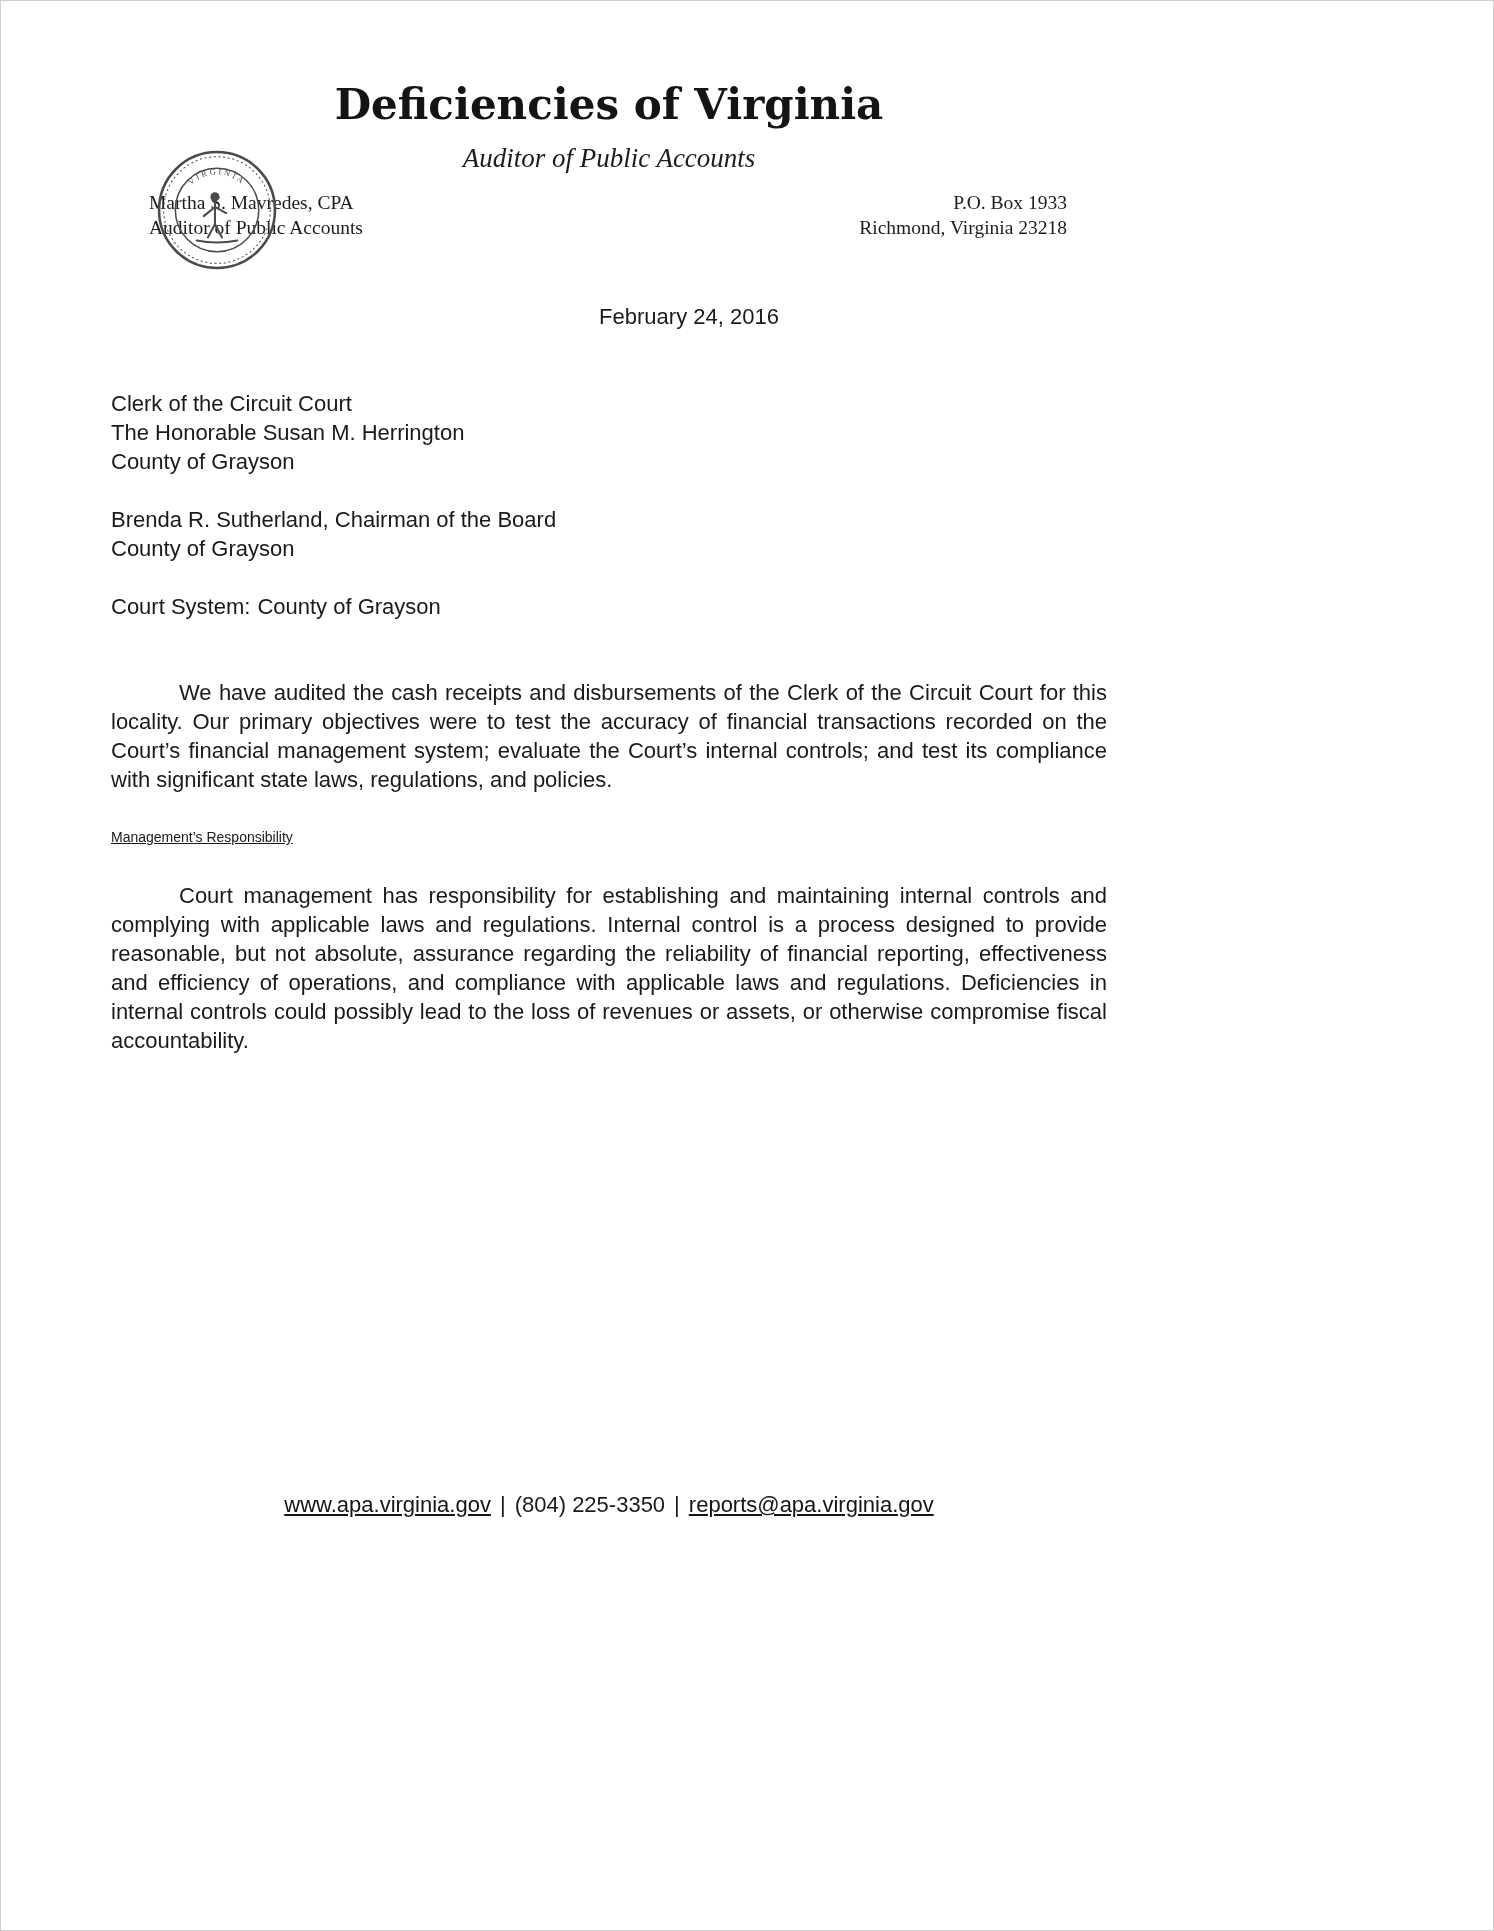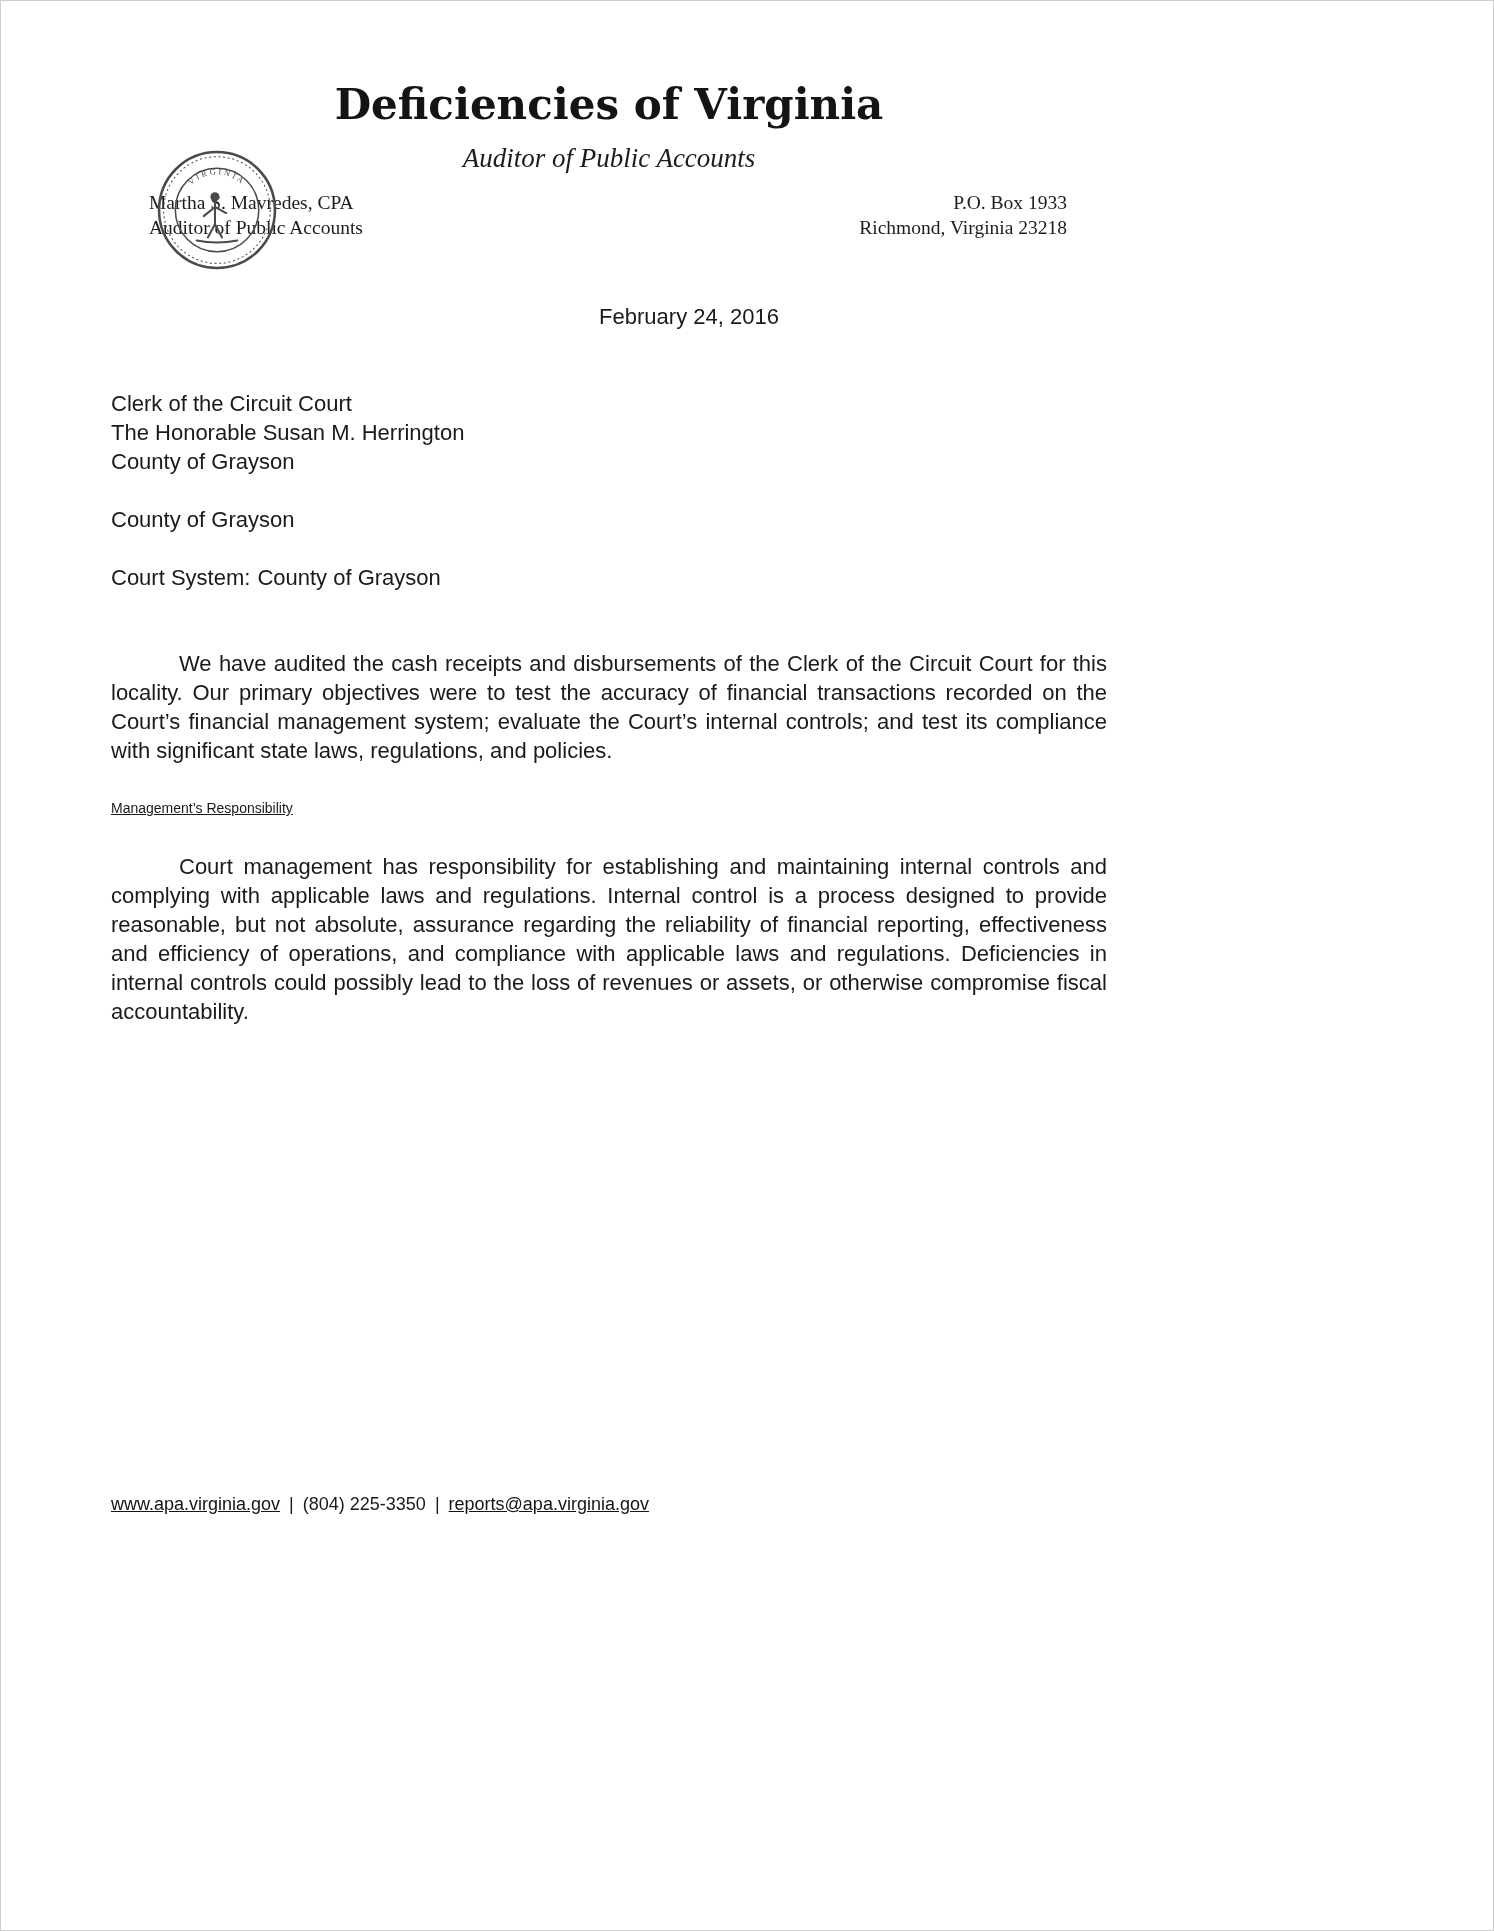--- a/index.html
+++ b/index.html
@@ -86,21 +86,22 @@
     font-weight: 400;
     text-decoration: underline;
     line-height: 29px;
   }
   
   .page-footer {
     position: absolute;
     left: 110px;
     width: 996px;
     top: 1489px;
-    font-size: 18px;
+    text-align: center;
+    font-size: 22px;
     line-height: 29px;
   }
   .page-footer a {
     color: #151515;
     text-decoration: underline;
     cursor: pointer;
   }
   .footer-sep { margin: 0 9px; }
 </style>
 </head>
@@ -149,20 +150,21 @@
     <main class="letter-body">
       <div class="date-line">February 24, 2016</div>
 
       <div class="address-block first">
         <div>Clerk of the Circuit Court</div>
         <div>The Honorable Susan M. Herrington</div>
         <div>County of Grayson</div>
       </div>
 
       <div class="address-block">
+        <div>Brenda R. Sutherland, Chairman of the Board</div>
         <div>County of Grayson</div>
       </div>
 
       <div class="meta-block">
         <div class="meta-line">
           <span class="meta-label">Court System:</span><span class="meta-value tight">County of Grayson</span>
         </div>
       </div>
 
       <p class="body-paragraph first">We have audited the cash receipts and disbursements of the Clerk of the Circuit Court for this locality.  Our primary objectives were to test the accuracy of financial transactions recorded on the Court’s financial management system; evaluate the Court’s internal controls; and test its compliance with significant state laws, regulations, and policies.</p>

